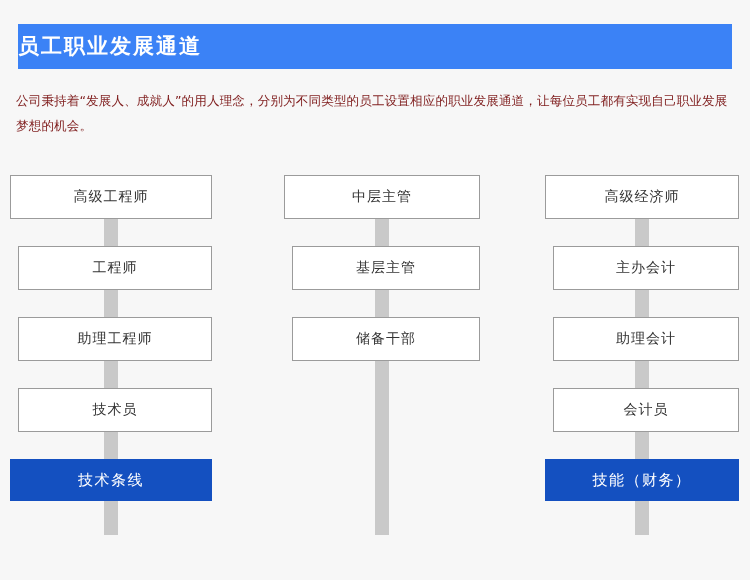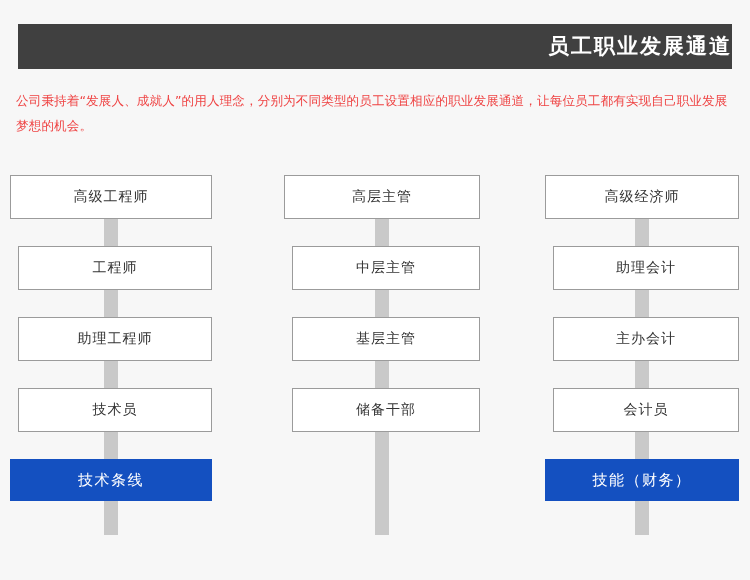--- a/index.html
+++ b/index.html
@@ -14,38 +14,38 @@
     font-family: "DejaVu Sans", "Liberation Sans", sans-serif;
     overflow: hidden;
     position: relative;
   }
 
   
   .banner-wrap {
     padding: 24px 18px 0 18px;
   }
   .banner {
-    background: #404040;
+    background: #3b82f6;
     height: 45px;
     display: flex;
     align-items: center;
-    justify-content: flex-end;
+    justify-content: flex-start;
   }
   .banner-title {
     color: #ffffff;
     font-size: 21px;
     font-weight: bold;
     letter-spacing: 2px;
     line-height: 1;
   }
 
   
   .intro {
     margin: 19px 16px 8px 16px;
-    color: #ef4444;
+    color: #7f1d1d;
     font-size: 12.6px;
     line-height: 25px;
     letter-spacing: 0.1px;
   }
 
   
   .columns {
     position: absolute;
     left: 0;
     top: 175px;
@@ -134,33 +134,32 @@
       <div class="step">技术员</div>
       <div class="base">技术条线</div>
     </div>
   </div>
 
   <div class="column col-1">
     <svg class="arrow" viewBox="0 0 46 360" preserveAspectRatio="none">
       <polygon points="23,4 45,38 30,38 30,360 16,360 16,38 1,38" fill="#c9c9c9"></polygon>
     </svg>
     <div class="boxes">
-      <div class="step">高层主管</div>
       <div class="step">中层主管</div>
       <div class="step">基层主管</div>
       <div class="step">储备干部</div>
     </div>
   </div>
 
   <div class="column col-2">
     <svg class="arrow" viewBox="0 0 46 360" preserveAspectRatio="none">
       <polygon points="23,4 45,38 30,38 30,360 16,360 16,38 1,38" fill="#c9c9c9"></polygon>
     </svg>
     <div class="boxes">
       <div class="step">高级经济师</div>
+      <div class="step">主办会计</div>
       <div class="step">助理会计</div>
-      <div class="step">主办会计</div>
       <div class="step">会计员</div>
       <div class="base">技能（财务）</div>
     </div>
   </div>
 
 </div>
 
 </body></html>

